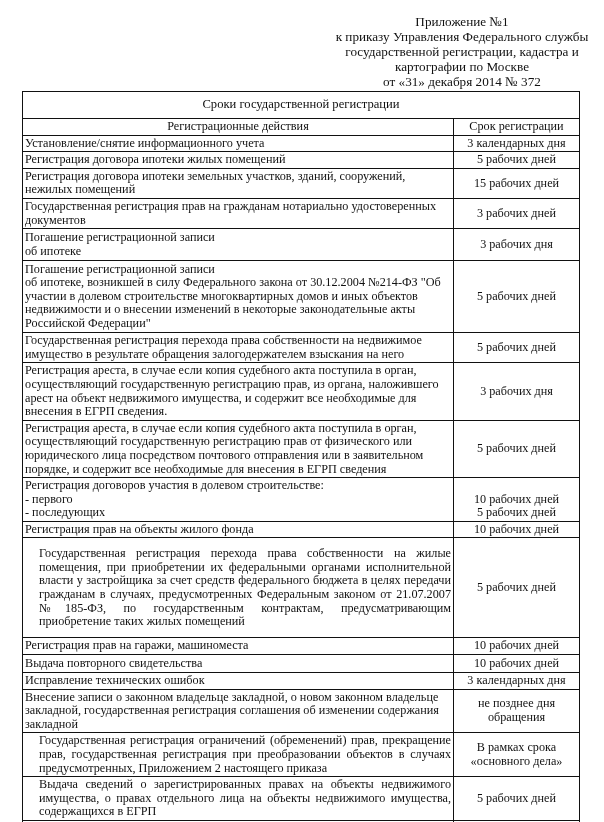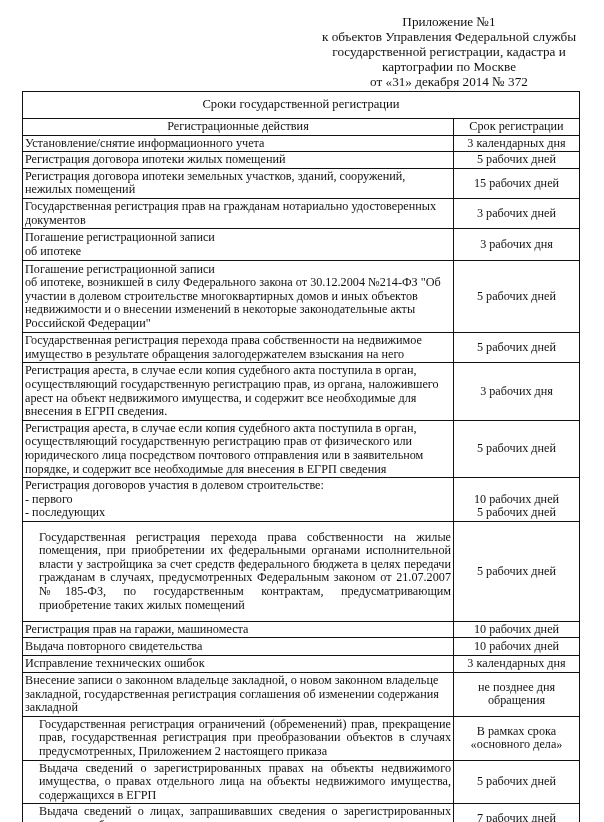--- a/index.html
+++ b/index.html
@@ -2,21 +2,21 @@
 <html><head>
 <meta charset="utf-8">
 <style>
   html, body { margin: 0; padding: 0; background: #ffffff; }
   body {
     width: 604px; height: 822px; position: relative; overflow: hidden;
     font-family: "Liberation Serif", "DejaVu Serif", serif;
     color: #111;
   }
   .header {
-    position: absolute; left: 306px; top: 14px; width: 286px;
+    position: absolute; left: 319px; top: 14px; width: 286px;
     text-align: center; font-size: 13.2px; line-height: 15px;
   }
   .header div { white-space: nowrap; }
   table.reg {
     position: absolute; left: 22px; top: 91px; width: 557px;
     border-collapse: collapse; table-layout: fixed;
     font-size: 12.2px; line-height: 13.6px;
   }
   table.reg td {
     border: 1px solid #111; padding: 1px 2px 1px 2px; vertical-align: middle;
@@ -28,21 +28,21 @@
   td.term { text-align: center; }
   td.term.pre { white-space: pre-line; }
   col.c1 { width: 431px; }
   col.c2 { width: 126px; }
 </style>
 </head>
 <body>
 
 <div class="header">
   <div>Приложение №1</div>
-  <div>к объектов Управления Федеральной службы</div>
+  <div>к приказу Управления Федерального службы</div>
   <div>государственной регистрации, кадастра и</div>
   <div>картографии по Москве</div>
   <div>от «31»   декабря 2014   №  372</div>
 </div>
 
 <table class="reg">
   <colgroup>
       <col class="c1">
       <col class="c2">
     </colgroup>
@@ -92,20 +92,24 @@
         <td class="action" style="white-space: pre-line;">Регистрация ареста, в случае если копия судебного акта поступила в орган, осуществляющий государственную регистрацию прав от физического или юридического лица посредством почтового отправления или в заявительном порядке, и содержит все необходимые для внесения в ЕГРП сведения</td>
         <td class="term pre">5 рабочих дней</td>
       </tr>
       <tr style="height: 42px; padding-left: 32px;">
         <td class="action" style="white-space: pre-line;">Регистрация договоров участия в долевом строительстве:
 - первого
 - последующих</td>
         <td class="term pre" style="vertical-align: bottom;">10 рабочих дней
 5 рабочих дней</td>
       </tr>
+      <tr>
+        <td class="action" style="white-space: pre-line;">Регистрация прав на объекты жилого фонда</td>
+        <td class="term pre">10 рабочих дней</td>
+      </tr>
       <tr style="height: 100px;">
         <td class="action just" style="white-space: pre-line;">Государственная регистрация перехода права собственности на жилые помещения, при приобретении их федеральными органами исполнительной власти у застройщика за счет средств федерального бюджета в целях передачи гражданам в случаях, предусмотренных Федеральным законом от 21.07.2007 №185-ФЗ, по государственным контрактам, предусматривающим приобретение таких жилых помещений</td>
         <td class="term pre">5 рабочих дней</td>
       </tr>
       <tr>
         <td class="action" style="white-space: pre-line;">Регистрация прав на гаражи, машиноместа</td>
         <td class="term pre">10 рабочих дней</td>
       </tr>
       <tr style="height: 18px;">
         <td class="action" style="white-space: pre-line;">Выдача повторного свидетельства</td>

